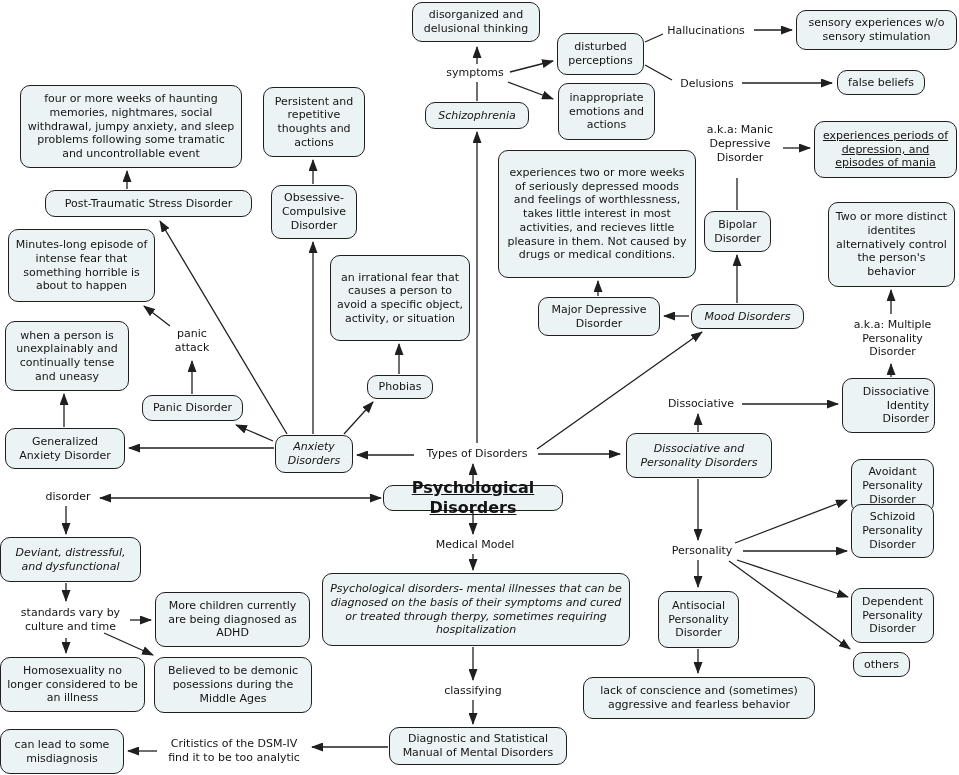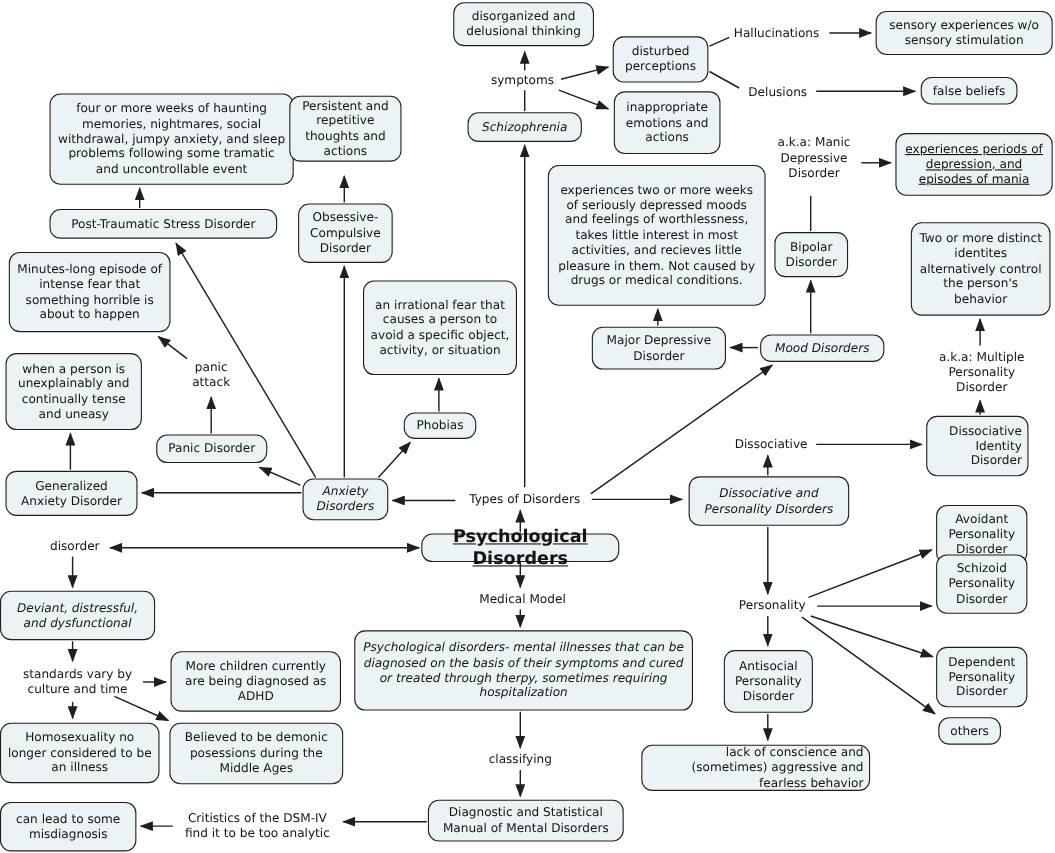--- a/index.html
+++ b/index.html
@@ -90,22 +90,22 @@
 
 <div class="node box" style="left: 412px; top: 2px; width: 128px; height: 40px;">disorganized and delusional thinking</div>
     <div class="node label" style="left: 442px; top: 64px; width: 66px; height: 17px;">symptoms</div>
     <div class="node box" style="left: 557px; top: 33px; width: 87px; height: 42px;">disturbed perceptions</div>
     <div class="node label" style="left: 660px; top: 22px; width: 92px; height: 17px;">Hallucinations</div>
     <div class="node box" style="left: 796px; top: 10px; width: 161px; height: 40px;">sensory experiences w/o sensory stimulation</div>
     <div class="node label" style="left: 674px; top: 75px; width: 66px; height: 17px;">Delusions</div>
     <div class="node box" style="left: 837px; top: 70px; width: 88px; height: 25px;">false beliefs</div>
     <div class="node box" style="left: 558px; top: 83px; width: 97px; height: 57px;">inappropriate emotions and actions</div>
     <div class="node box italic" style="left: 425px; top: 102px; width: 104px; height: 27px;">Schizophrenia</div>
-    <div class="node box" style="left: 20px; top: 85px; width: 222px; height: 83px; margin-left: 25px;">four or more weeks of haunting memories, nightmares, social withdrawal, jumpy anxiety, and sleep problems following some tramatic and uncontrollable event</div>
-    <div class="node box" style="left: 263px; top: 87px; width: 102px; height: 60px;">Persistent and repetitive thoughts and actions</div>
+    <div class="node box" style="left: 20px; top: 85px; width: 222px; height: 83px;">four or more weeks of haunting memories, nightmares, social withdrawal, jumpy anxiety, and sleep problems following some tramatic and uncontrollable event</div>
+    <div class="node box" style="left: 263px; top: 87px; width: 102px; height: 70px;">Persistent and repetitive thoughts and actions</div>
     <div class="node box" style="left: 45px; top: 190px; width: 207px; height: 27px;">Post-Traumatic Stress Disorder</div>
     <div class="node box" style="left: 271px; top: 185px; width: 86px; height: 54px;">Obsessive-Compulsive Disorder</div>
     <div class="node box" style="left: 8px; top: 229px; width: 147px; height: 73px;">Minutes-long episode of intense fear that something horrible is about to happen</div>
     <div class="node label" style="left: 166px; top: 325px; width: 52px; height: 32px;">panic attack</div>
     <div class="node box" style="left: 5px; top: 321px; width: 124px; height: 70px;">when a person is unexplainably and continually tense and uneasy</div>
     <div class="node box" style="left: 142px; top: 395px; width: 101px; height: 26px;">Panic Disorder</div>
     <div class="node box" style="left: 330px; top: 255px; width: 140px; height: 86px;">an irrational fear that causes a person to avoid a specific object, activity, or situation</div>
     <div class="node box" style="left: 367px; top: 375px; width: 66px; height: 24px;">Phobias</div>
     <div class="node box" style="left: 5px; top: 428px; width: 120px; height: 41px;">Generalized Anxiety Disorder</div>
     <div class="node box italic" style="left: 275px; top: 435px; width: 78px; height: 38px;">Anxiety Disorders</div>
@@ -121,21 +121,21 @@
     <div class="node label" style="left: 845px; top: 315px; width: 95px; height: 47px;">a.k.a: Multiple Personality Disorder</div>
     <div class="node label" style="left: 662px; top: 396px; width: 78px; height: 16px;">Dissociative</div>
     <div class="node box" style="left: 842px; top: 378px; width: 93px; height: 55px; text-align: right;">Dissociative Identity Disorder</div>
     <div class="node box italic" style="left: 626px; top: 433px; width: 146px; height: 45px;">Dissociative and Personality Disorders</div>
     <div class="node label" style="left: 664px; top: 543px; width: 76px; height: 16px;">Personality</div>
     <div class="node box" style="left: 851px; top: 459px; width: 83px; height: 54px;">Avoidant Personality Disorder</div>
     <div class="node box" style="left: 851px; top: 504px; width: 83px; height: 54px;">Schizoid Personality Disorder</div>
     <div class="node box" style="left: 851px; top: 588px; width: 83px; height: 55px;">Dependent Personality Disorder</div>
     <div class="node box" style="left: 853px; top: 652px; width: 57px; height: 25px;">others</div>
     <div class="node box" style="left: 658px; top: 591px; width: 81px; height: 57px;">Antisocial Personality Disorder</div>
-    <div class="node box" style="left: 583px; top: 677px; width: 208px; height: 42px; text-align: right;">lack of conscience and (sometimes) aggressive and fearless behavior</div>
+    <div class="node box" style="left: 583px; top: 677px; width: 232px; height: 42px;">lack of conscience and (sometimes) aggressive and fearless behavior</div>
     <div class="node label" style="left: 40px; top: 489px; width: 56px; height: 16px;">disorder</div>
     <div class="node box italic" style="left: 0px; top: 537px; width: 141px; height: 45px;">Deviant, distressful, and dysfunctional</div>
     <div class="node label" style="left: 14px; top: 604px; width: 113px; height: 32px;">standards vary by culture and time</div>
     <div class="node box" style="left: 155px; top: 592px; width: 155px; height: 55px;">More children currently are being diagnosed as ADHD</div>
     <div class="node box" style="left: 0px; top: 657px; width: 145px; height: 55px;">Homosexuality no longer considered to be an illness</div>
     <div class="node box" style="left: 154px; top: 657px; width: 158px; height: 56px;">Believed to be demonic posessions during the Middle Ages</div>
     <div class="node box" style="left: 0px; top: 729px; width: 124px; height: 45px;">can lead to some misdiagnosis</div>
     <div class="node label" style="left: 160px; top: 736px; width: 148px; height: 30px;">Critistics of the DSM-IV find it to be too analytic</div>
     <div class="node label" style="left: 430px; top: 537px; width: 90px; height: 16px;">Medical Model</div>
     <div class="node box italic" style="left: 322px; top: 573px; width: 308px; height: 73px;">Psychological disorders- mental illnesses that can be diagnosed on the basis of their symptoms and cured or treated through therpy, sometimes requiring hospitalization</div>

